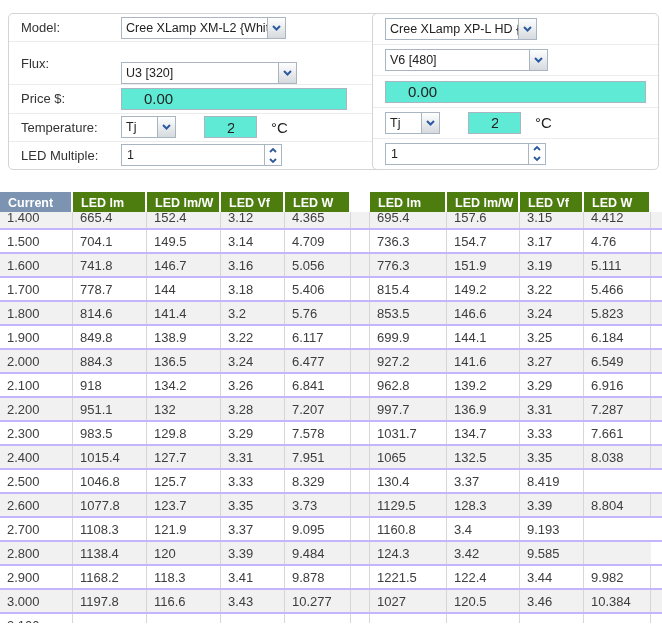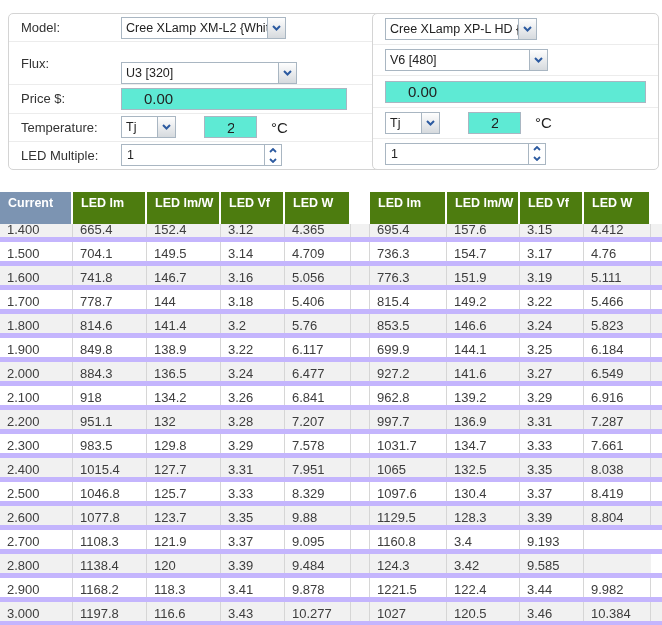--- a/index.html
+++ b/index.html
@@ -49,33 +49,33 @@
     font-size:12.5px;color:#222;padding:0 5px;min-width:0;
   }
   .spin .sbtns{width:16px;flex:none;border-left:1px solid #a9b6c2;display:flex;flex-direction:column;}
   .spin .sbtn{flex:1;display:flex;align-items:center;justify-content:center;background:#fff;}
   .unit{font-size:15px;color:#222;margin-left:14px;}
   
   .datatable{
     position:absolute;left:0;top:192px;width:662px;
     --cols:73px 74px 74px 64px 66px 19px 77px 73px 64px 67px minmax(0,1fr);
   }
-  .thead{display:grid;grid-template-columns:var(--cols);height:32px;}
+  .thead{display:grid;grid-template-columns:var(--cols);height:20px;}
   .hcell{
     background:#4d7c0f;color:#fff;font-size:12.5px;font-weight:bold;
     line-height:22px;padding-left:8px;box-sizing:border-box;
     border-right:2px solid #fff;white-space:nowrap;overflow:hidden;
   }
   .hcell.cur{background:#7c94b2;}
   .hcell.blank{background:#fff;border-right:none;}
   .tclip{height:411px;overflow:hidden;}
   .tbody{margin-top:-6px;}
   .trow{
     display:grid;grid-template-columns:var(--cols);height:24px;
-    box-sizing:border-box;border-bottom:5px solid #c4b5fd;background:#fff;
+    box-sizing:border-box;border-bottom:2px solid #c4b5fd;background:#fff;
   }
   .tcell{
     font-size:13px;color:#3d3d3d;line-height:23px;padding-left:7px;
     border-right:1px solid #d6d6d6;white-space:nowrap;overflow:hidden;
     box-sizing:border-box;background:#fff;
   }
   .trow.alt .tcell{background:#f1f1f1;}
   .tcell.gap{background:#fff;}
   .tcell.edge{border-right:none;}
 </style>
@@ -356,32 +356,31 @@
           <div class="tcell">8.038</div>
           <div class="tcell edge"></div>
         </div>
         <div class="trow">
           <div class="tcell">2.500</div>
           <div class="tcell">1046.8</div>
           <div class="tcell">125.7</div>
           <div class="tcell">3.33</div>
           <div class="tcell">8.329</div>
           <div class="tcell gap"></div>
-          <div class="tcell">1097.6</div>
           <div class="tcell">130.4</div>
           <div class="tcell">3.37</div>
           <div class="tcell">8.419</div>
           <div class="tcell edge"></div>
         </div>
         <div class="trow alt">
           <div class="tcell">2.600</div>
           <div class="tcell">1077.8</div>
           <div class="tcell">123.7</div>
           <div class="tcell">3.35</div>
-          <div class="tcell">9.88</div>
+          <div class="tcell">3.73</div>
           <div class="tcell gap"></div>
           <div class="tcell">1129.5</div>
           <div class="tcell">128.3</div>
           <div class="tcell">3.39</div>
           <div class="tcell">8.804</div>
           <div class="tcell edge"></div>
         </div>
         <div class="trow">
           <div class="tcell">2.700</div>
           <div class="tcell">1108.3</div>

